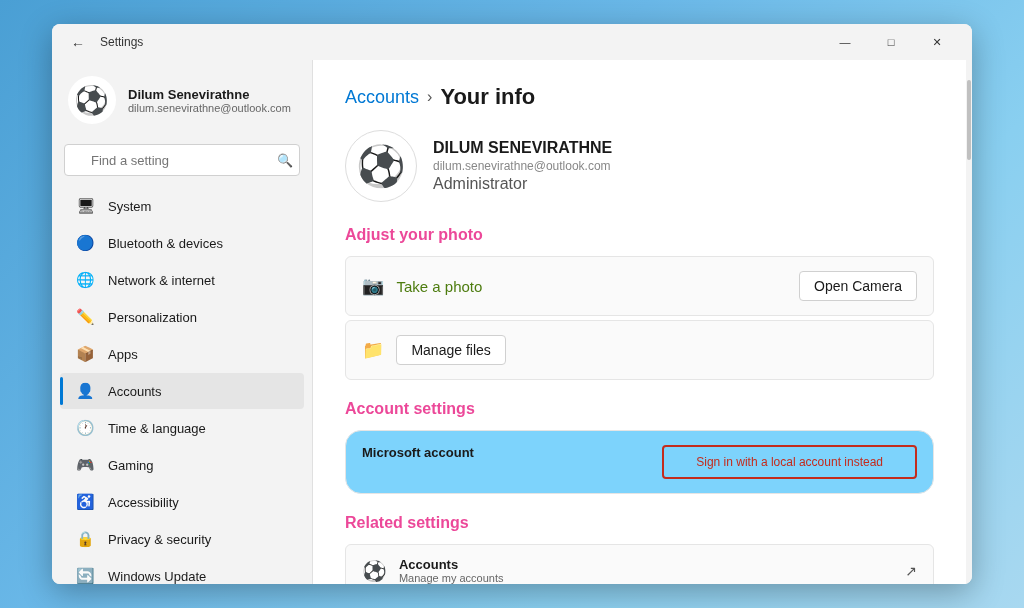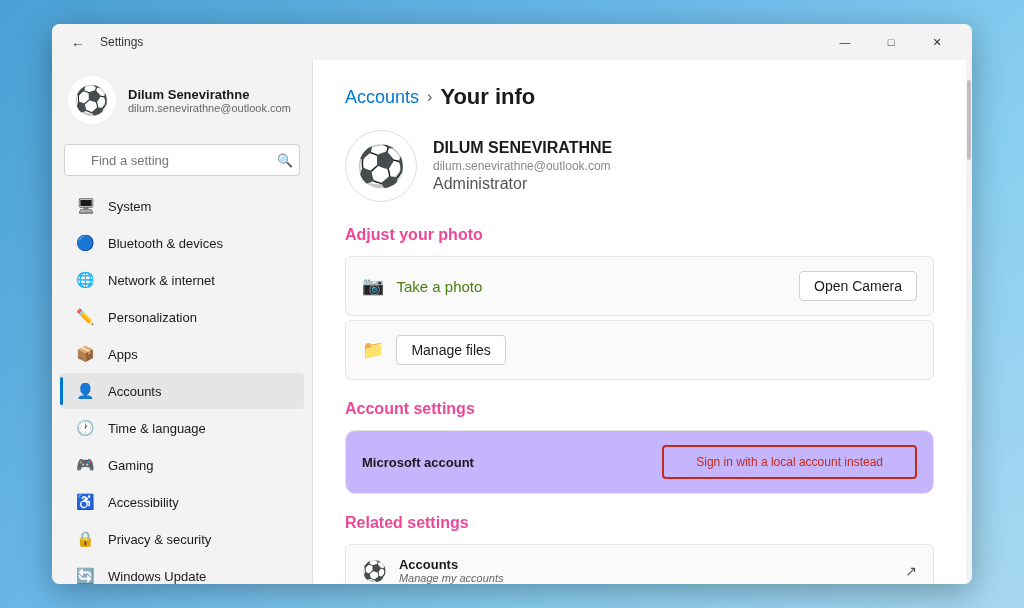--- a/index.html
+++ b/index.html
@@ -209,26 +209,25 @@
       padding: 6px 14px;
       border: 1px solid #d0d0d0;
       border-radius: 4px;
       background: #fff;
       font-size: 14px;
       cursor: pointer;
       color: #1a1a1a;
       white-space: nowrap;
     }
     .account-settings-card {
-      background: #c4b5fd;
+      background: #7dd3fc;
       border: 1px solid #e5e5e5;
-      border-radius: 10px;
+      border-radius: 16px;
       padding: 14px 16px;
       display: flex;
-      align-items: center;
       gap: 12px;
       margin-bottom: 4px;
     }
     .sign-in-btn {
       margin-left: auto;
       padding: 8px 32px;
       border: 2px solid #c42b1c;
       border-radius: 4px;
       background: transparent;
       font-size: 12px;
@@ -244,21 +243,21 @@
       background: #fafafa;
       border: 1px solid #e5e5e5;
       border-radius: 6px;
       padding: 12px 16px;
       display: flex;
       align-items: center;
       gap: 12px;
     }
     .related-info {}
     .related-title { font-size: 13px; font-weight: 600; color: #1a1a1a; }
-    .related-desc { font-size: 11px; color: #666; font-style: italic; }
+    .related-desc { font-size: 11px; color: #666; }
     .external-icon {
       margin-left: auto;
       font-size: 14px;
       color: #555;
     }
     .scrollbar-area {
       width: 6px;
       background: #f3f3f3;
       position: relative;
     }

